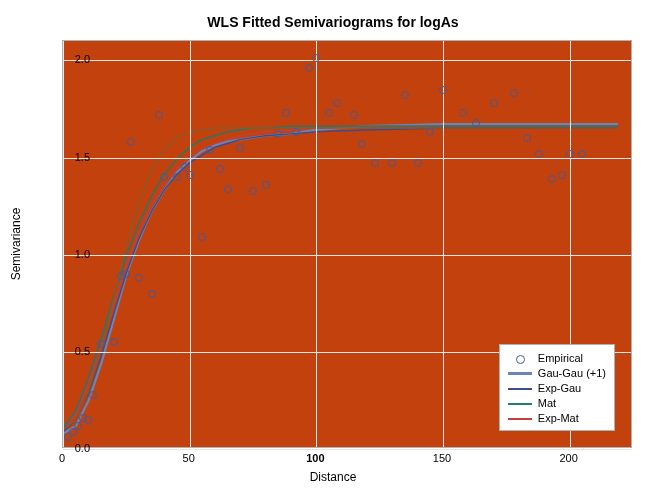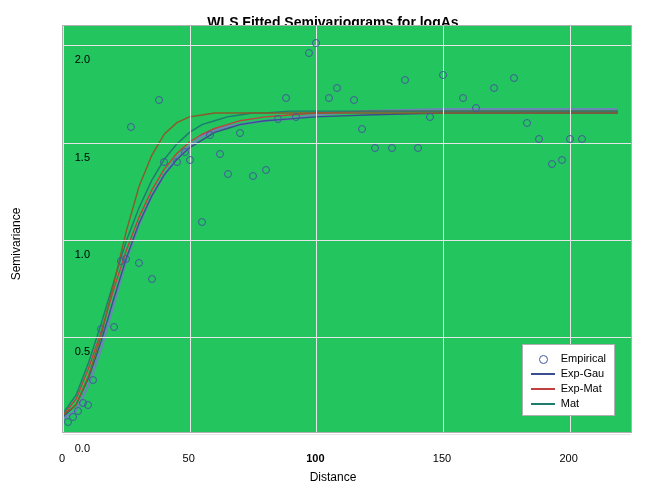--- a/index.html
+++ b/index.html
@@ -21,26 +21,26 @@
     top: 14px;
     left: 0;
     width: 666px;
     text-align: center;
     font-weight: bold;
     font-size: 14px;
   }
   .plot-area {
     position: absolute;
     left: 62px;
-    top: 25px;
+    top: 40px;
     width: 570px;
     height: 408px;
     border: 1px solid #b0b0b0;
     box-sizing: border-box;
-    background: #22c55e;
+    background: #c2410c;
     overflow: visible;
   }
   .gridline-h, .gridline-v {
     position: absolute;
     background: #e6e6e6;
   }
   .gridline-h { height: 1px; width: 100%; left: 0; }
   .gridline-v { width: 1px; height: 100%; top: 0; }
   .axis-tick-label-y {
     position: absolute;
@@ -197,30 +197,34 @@
       <div class="scatter-pt" style="left: 488.933px; top: 137.943px;"></div>
       <div class="scatter-pt" style="left: 499.067px; top: 134.057px;"></div>
       <div class="scatter-pt" style="left: 506.667px; top: 112.686px;"></div>
       <div class="scatter-pt" style="left: 519.333px; top: 112.686px;"></div>
       <div class="legend">
         <div class="legend-row">
           <span class="legend-swatch-circle"></span>
           <span>Empirical</span>
         </div>
         <div class="legend-row">
+          <span class="legend-swatch-line" style="border-top-color: rgb(106, 133, 182); border-top-width: 3px;"></span>
+          <span>Gau-Gau (+1)</span>
+        </div>
+        <div class="legend-row">
           <span class="legend-swatch-line" style="border-top-color: rgb(58, 77, 143);"></span>
           <span>Exp-Gau</span>
         </div>
         <div class="legend-row">
+          <span class="legend-swatch-line" style="border-top-color: rgb(31, 122, 111);"></span>
+          <span>Mat</span>
+        </div>
+        <div class="legend-row">
           <span class="legend-swatch-line" style="border-top-color: rgb(192, 64, 64);"></span>
           <span>Exp-Mat</span>
-        </div>
-        <div class="legend-row">
-          <span class="legend-swatch-line" style="border-top-color: rgb(31, 122, 111);"></span>
-          <span>Mat</span>
         </div>
       </div>
     </div>
 
   <div class="ylabel">Semivariance</div>
   <div class="xlabel">Distance</div>
 <div class="axis-tick-label-y" style="top: 448px;">0.0</div>
     <div class="axis-tick-label-y" style="top: 350.857px;">0.5</div>
     <div class="axis-tick-label-y" style="top: 253.714px;">1.0</div>
     <div class="axis-tick-label-y" style="top: 156.571px;">1.5</div>

